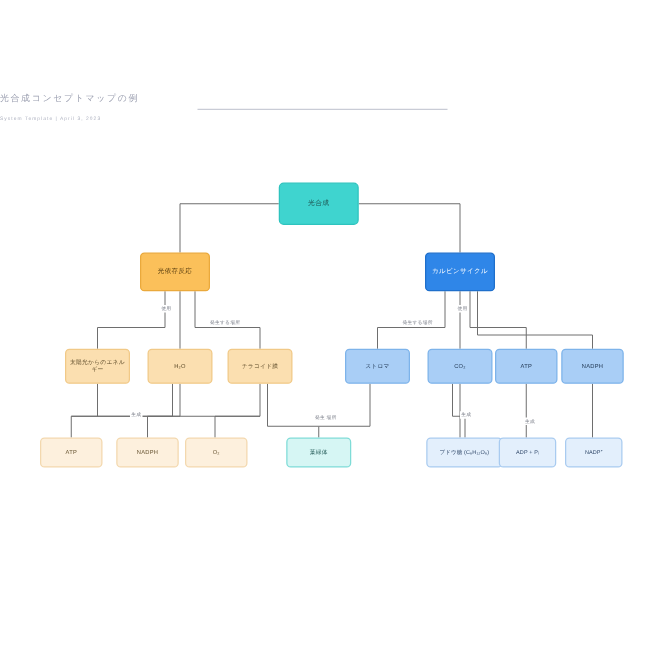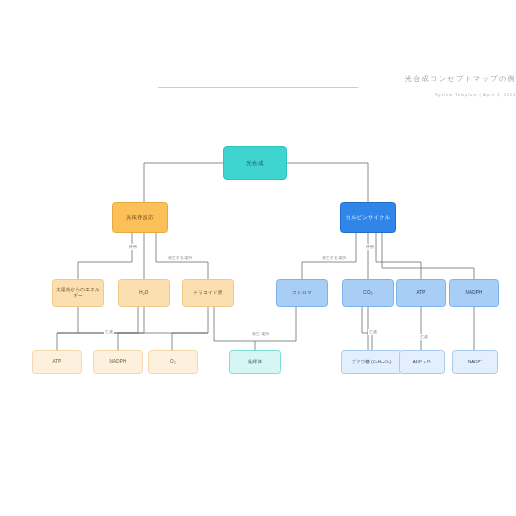--- a/index.html
+++ b/index.html
@@ -23,21 +23,21 @@
     height: 516px;
     background: #ffffff;
   }
 
   
   .header {
     position: absolute;
     left: 0;
     top: 74px;
     width: 516px;
-    text-align: right;
+    text-align: left;
   }
   .header-title {
     font-size: 7.1px;
     letter-spacing: 1.35px;
     color: #9b9fb0;
     font-weight: 400;
     line-height: 11px;
     white-space: nowrap;
   }
   .header-rule {

